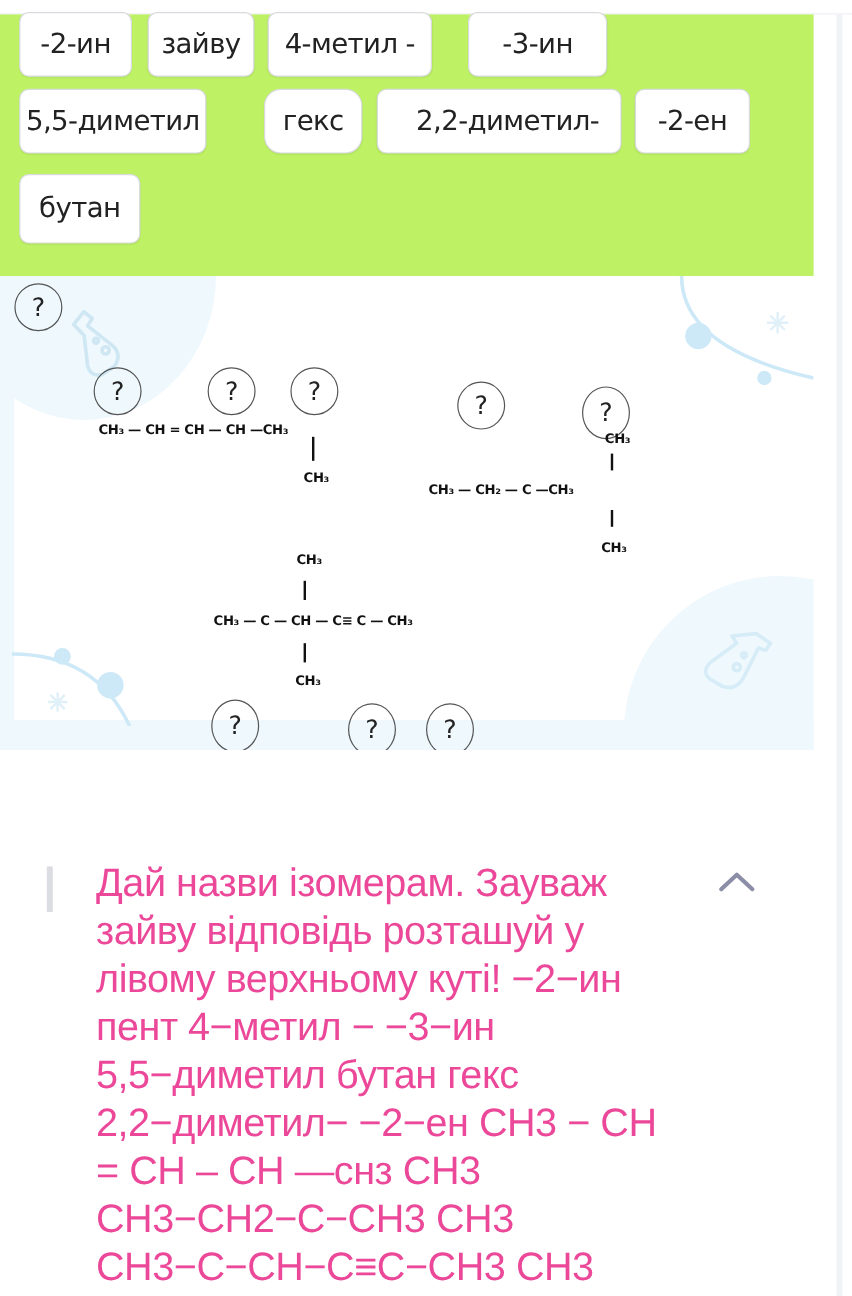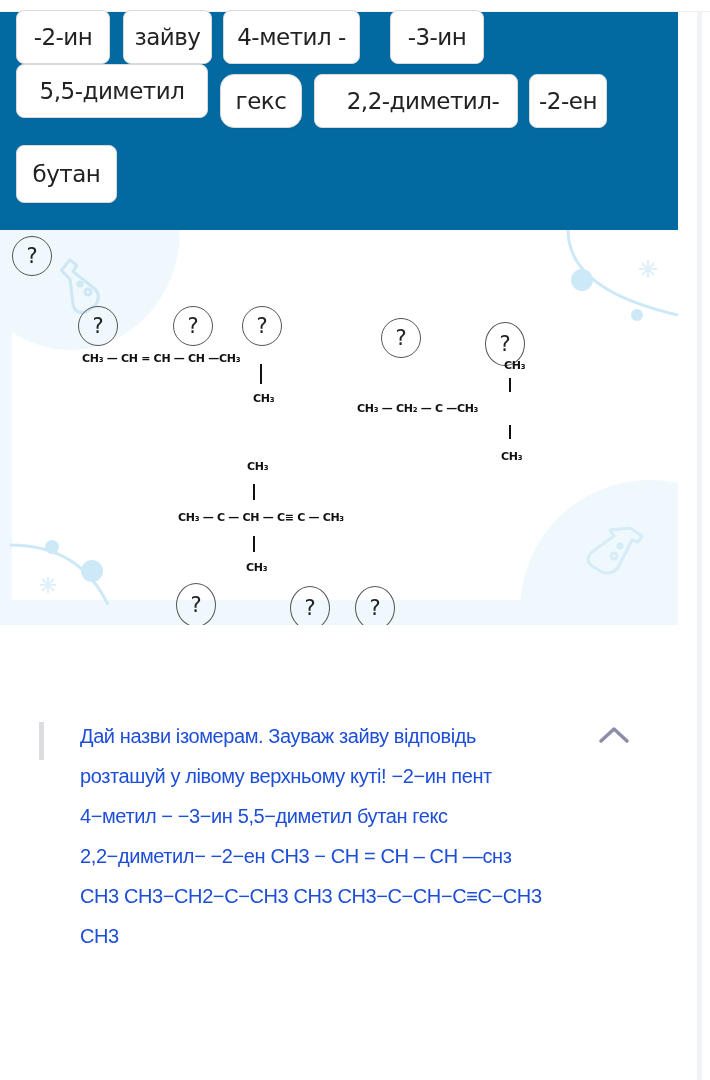--- a/index.html
+++ b/index.html
@@ -3,59 +3,59 @@
   <meta charset="utf-8">
   <style>
     * { box-sizing: border-box; margin: 0; padding: 0; }
     html, body { width: 710px; height: 1080px; background: #ffffff; overflow: hidden; }
     body { position: relative; font-family: "DejaVu Sans", sans-serif; }
 
     .topbar { position: absolute; left: 0; top: 0; width: 710px; height: 12px; background: #ffffff; border-bottom: 1px solid #eef1f4; }
 
     .right-rail { position: absolute; left: 697px; top: 12px; width: 5px; height: 1068px; background: #f1f2f5; }
 
-    .chips-panel { position: absolute; left: 0; top: 12px; width: 678px; height: 218px; background: #0369a1; }
+    .chips-panel { position: absolute; left: 0; top: 12px; width: 678px; height: 218px; background: #bef264; }
     .chip { position: absolute; height: 54px; background: #fff; border: 1.5px solid #d8dadd; border-radius: 8px;
             font-family: "DejaVu Sans", sans-serif; font-size: 23px; color: #222; display: flex; align-items: center; justify-content: center;
             box-shadow: 0 1px 1px rgba(0,0,0,0.06); letter-spacing: -0.5px; }
 
     .diagram { position: absolute; left: 0; top: 230px; width: 678px; height: 395px; background: #ffffff; overflow: hidden; }
     .diagram .bg-left { position: absolute; left: 0; top: 0; width: 12px; height: 395px; background: #eef8fd; }
     .diagram .bg-bottom { position: absolute; left: 0; top: 370px; width: 678px; height: 25px; background: #eef8fd; }
     .diagram .blob-tl { position: absolute; left: -40px; top: -120px; width: 220px; height: 240px; border-radius: 50%; background: #eef8fd; }
     .diagram .blob-br { position: absolute; left: 520px; top: 250px; width: 260px; height: 260px; border-radius: 50%; background: #eef8fd; }
 
     .deco { position: absolute; }
     .formula { position: absolute; font-family: "DejaVu Sans", sans-serif; font-weight: bold; font-size: 11px; color: #111; white-space: nowrap; letter-spacing: -0.3px; }
     .vbar { position: absolute; width: 2px; background: #111; }
     .q { position: absolute; width: 40px; height: 40px; border: 1.8px solid #555; border-radius: 50%; background: transparent;
          font-family: "DejaVu Sans", sans-serif; font-size: 21px; color: #222; display: flex; align-items: center; justify-content: center; }
     .q.tall { height: 44px; width: 40px; border-radius: 50% / 50%; }
 
     .question { position: absolute; left: 0; top: 700px; width: 697px; height: 380px; }
     .question .quote-bar { position: absolute; left: 39px; top: 22px; width: 5px; height: 38px; background: #dcdde3; }
     .question .text { position: absolute; left: 80px; top: 16px; width: 470px; font-family: "Liberation Sans", sans-serif;
-                      font-size: 20px; line-height: 40px; color: #1d4ed8; letter-spacing: -0.4px; }
+                      font-size: 33px; line-height: 40px; color: #ec4899; letter-spacing: -0.4px; }
     .question .collapse { position: absolute; left: 597px; top: 22px; width: 34px; height: 24px; }
   </style>
 </head>
 <body>
 
 <div class="topbar"></div>
 
 <div class="chips-panel">
   <div class="chip" style="left:16px; top:-2px; width:94px;">-2-ин</div>
   <div class="chip" style="left:123px; top:-2px; width:89px;">зайву</div>
   <div class="chip" style="left:223px; top:-2px; width:137px;">4-метил -</div>
-  <div class="chip" style="left:390px; top:-2px; width:94px;">-3-ин</div>
+  <div class="chip" style="left:390px; top:-2px; width:116px;">-3-ин</div>
 
-  <div class="chip" style="left:16px; top:52px; width:192px;">5,5-диметил</div>
+  <div class="chip" style="left:16px; top:62px; width:156px;">5,5-диметил</div>
   <div class="chip" style="left:220px; top:62px; width:82px;border-radius:14px;">гекс</div>
   <div class="chip" style="left:314px; top:62px; width:204px;padding-left:14px;">2,2-диметил-</div>
-  <div class="chip" style="left:529px; top:62px; width:78px;">-2-ен</div>
+  <div class="chip" style="left:529px; top:62px; width:96px;">-2-ен</div>
 
   <div class="chip" style="left:16px; top:133px; width:101px; height:58px;">бутан</div>
 </div>
 
 <div class="diagram">
   <div class="blob-tl"></div>
   <div class="blob-br"></div>
   <div class="bg-left"></div>
   <div class="bg-bottom"></div>
 

